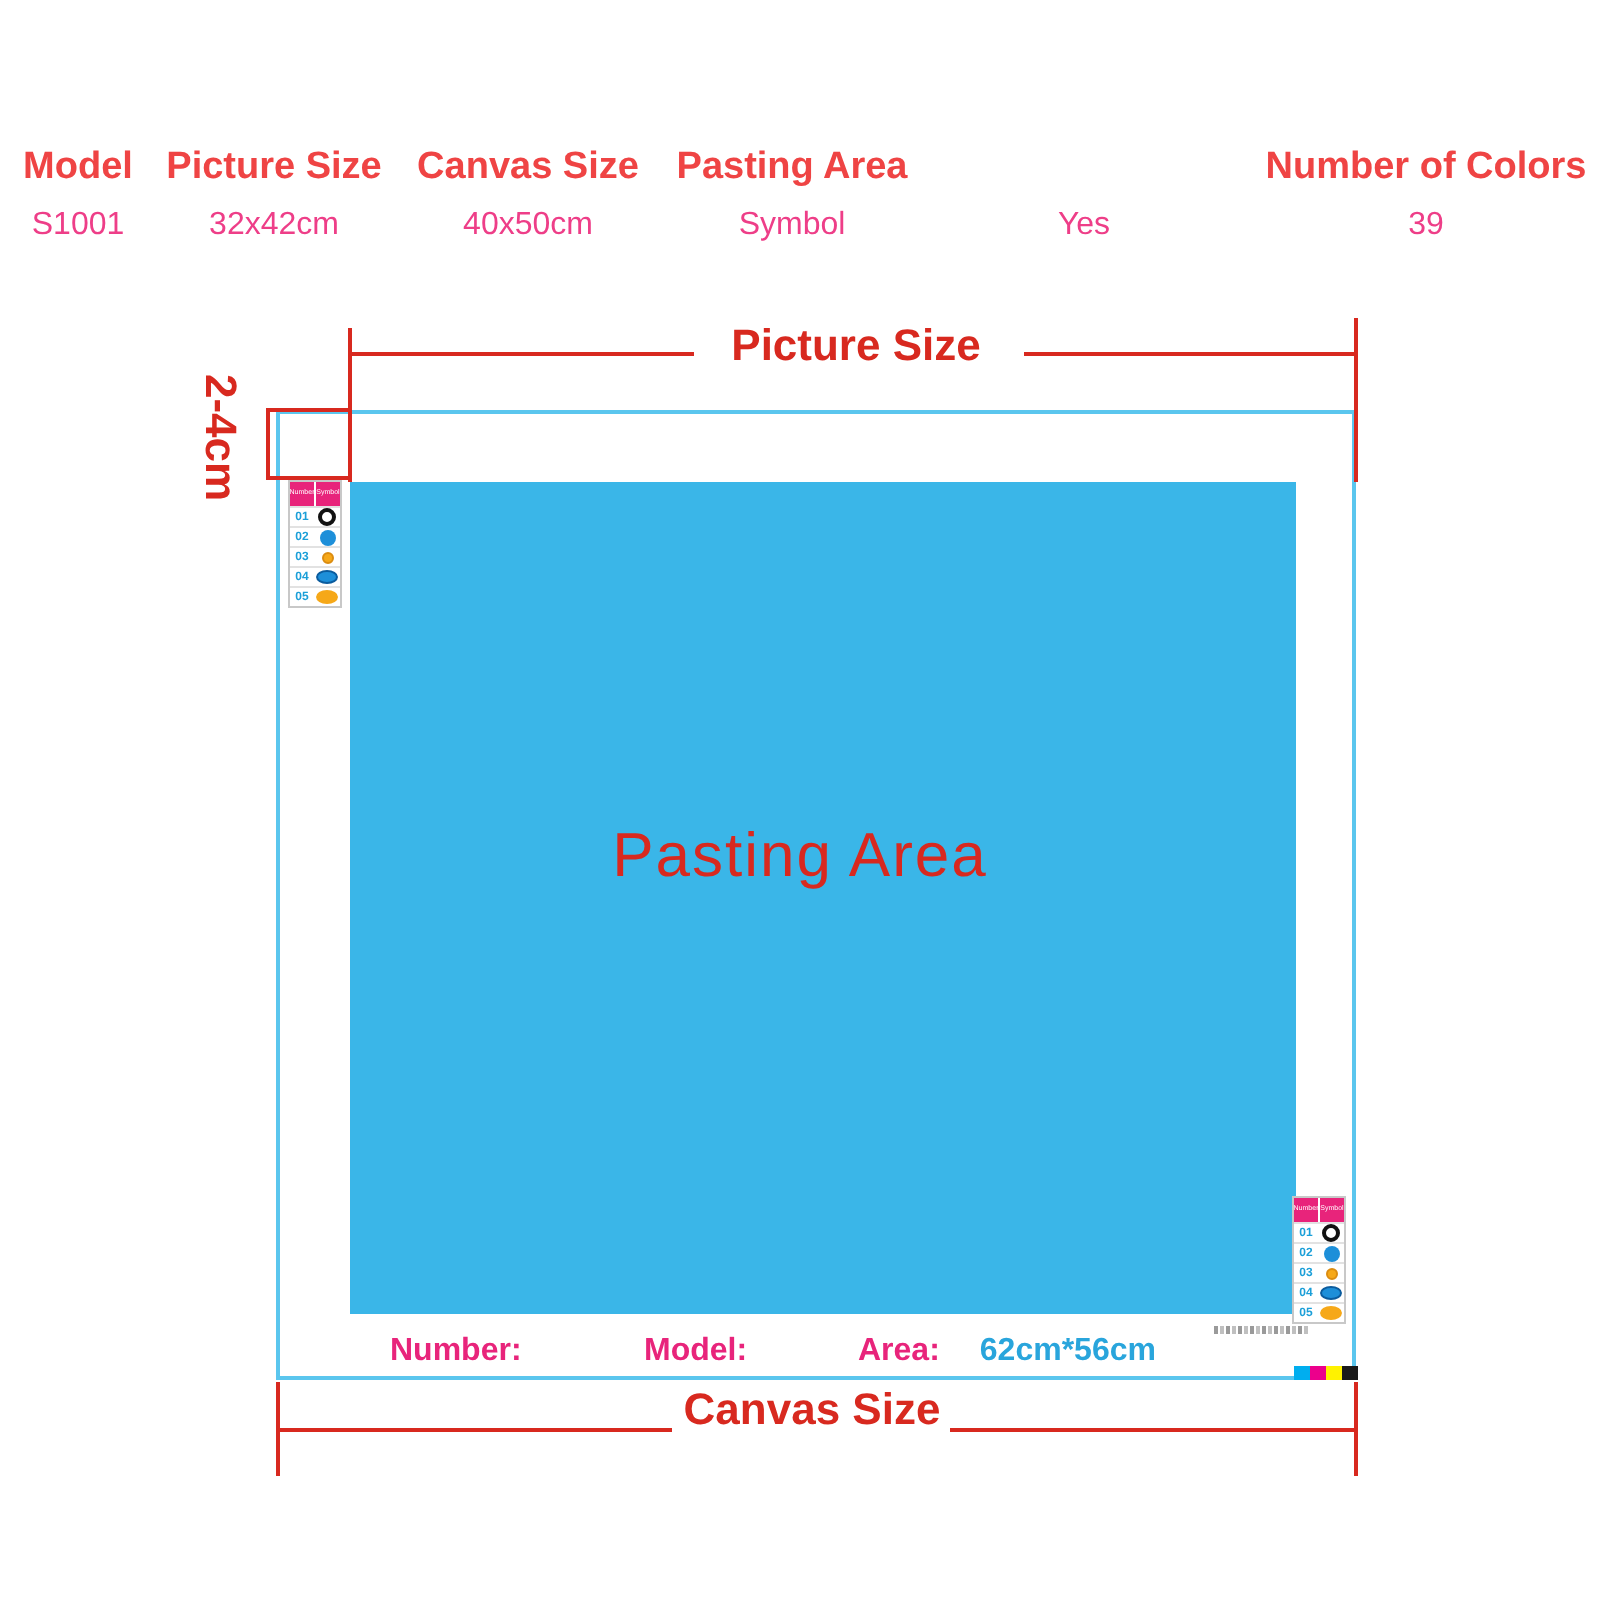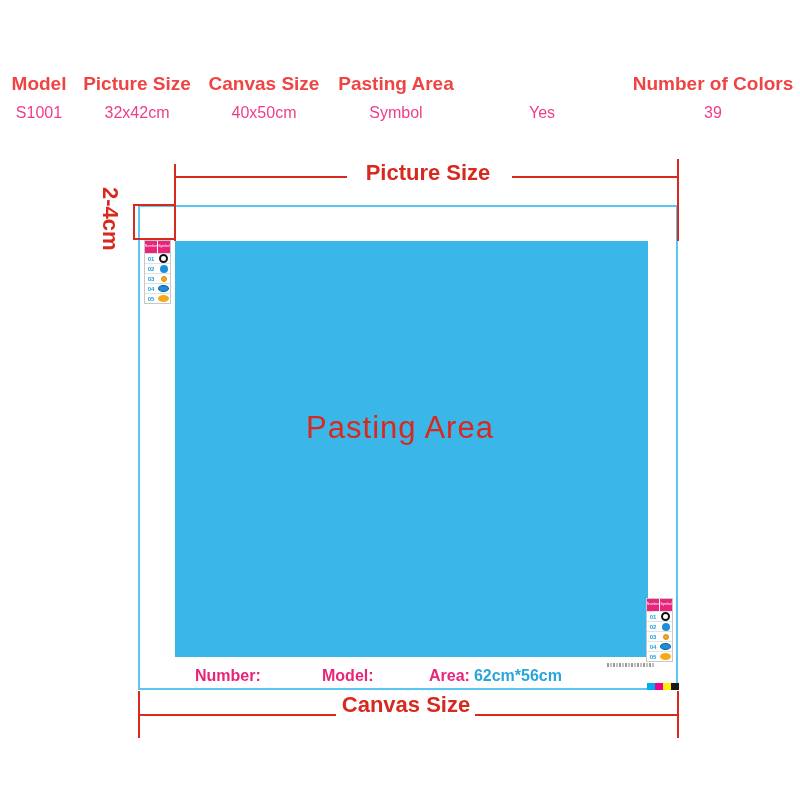--- a/index.html
+++ b/index.html
@@ -39,21 +39,21 @@
              font-weight:bold;font-size:22px;white-space:nowrap;}
   .picture-size-label{left:428px;top:160px;}
   .canvas-size-label{left:406px;top:692px;}
   .margin-label{position:absolute;left:97px;top:187px;color:#d8291f;font-weight:bold;
                 font-size:22px;writing-mode:vertical-rl;white-space:nowrap;}
 
   
   .foot{position:absolute;top:667px;font-size:16px;font-weight:bold;
         color:#e8247b;white-space:nowrap;}
   .foot-number{left:195px;} .foot-name{left:322px;} .foot-size{left:429px;}
-  .foot-size .size-val{color:#29a5dc;margin-left:4px;font-weight:bold;}
+  .foot-size .size-val{color:#29a5dc;margin-left:20px;font-weight:bold;}
 
   
   .legend{position:absolute;width:27px;background:#fff;border:1px solid #c8c8c8;
           box-sizing:border-box;}
   .legend.tl{left:144px;top:240px;}
   .legend.br{left:646px;top:598px;}
   .legend-head{display:flex;gap:1px;background:#fff;height:12px;}
   .legend-head .hcell{flex:1;background:#e8247b;color:#fff;font-size:3.5px;
        display:flex;align-items:center;justify-content:center;overflow:hidden;
        text-align:center;line-height:1;}

